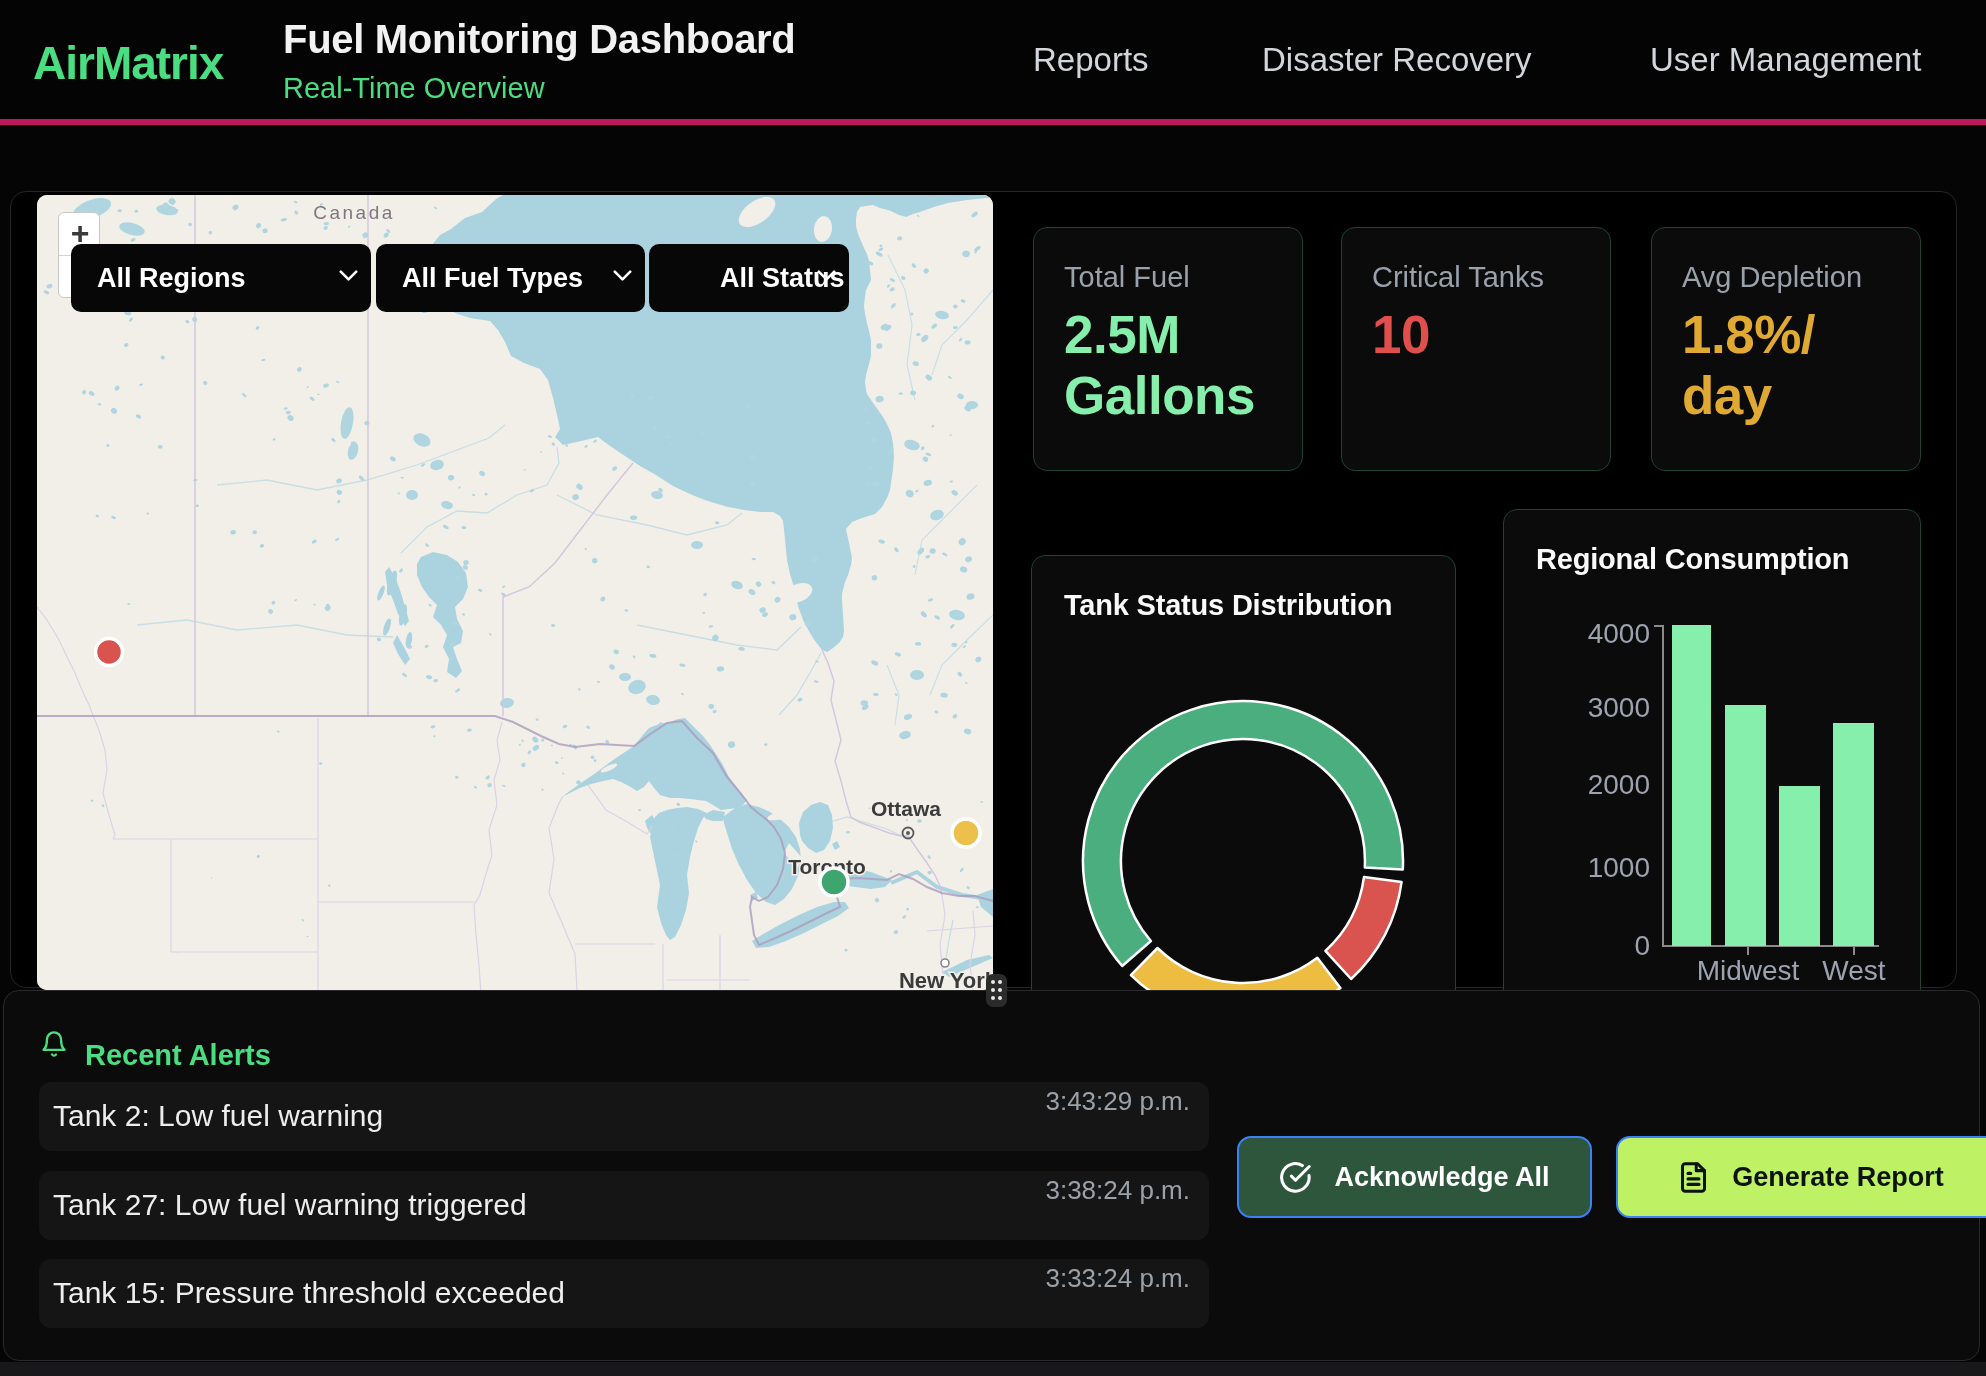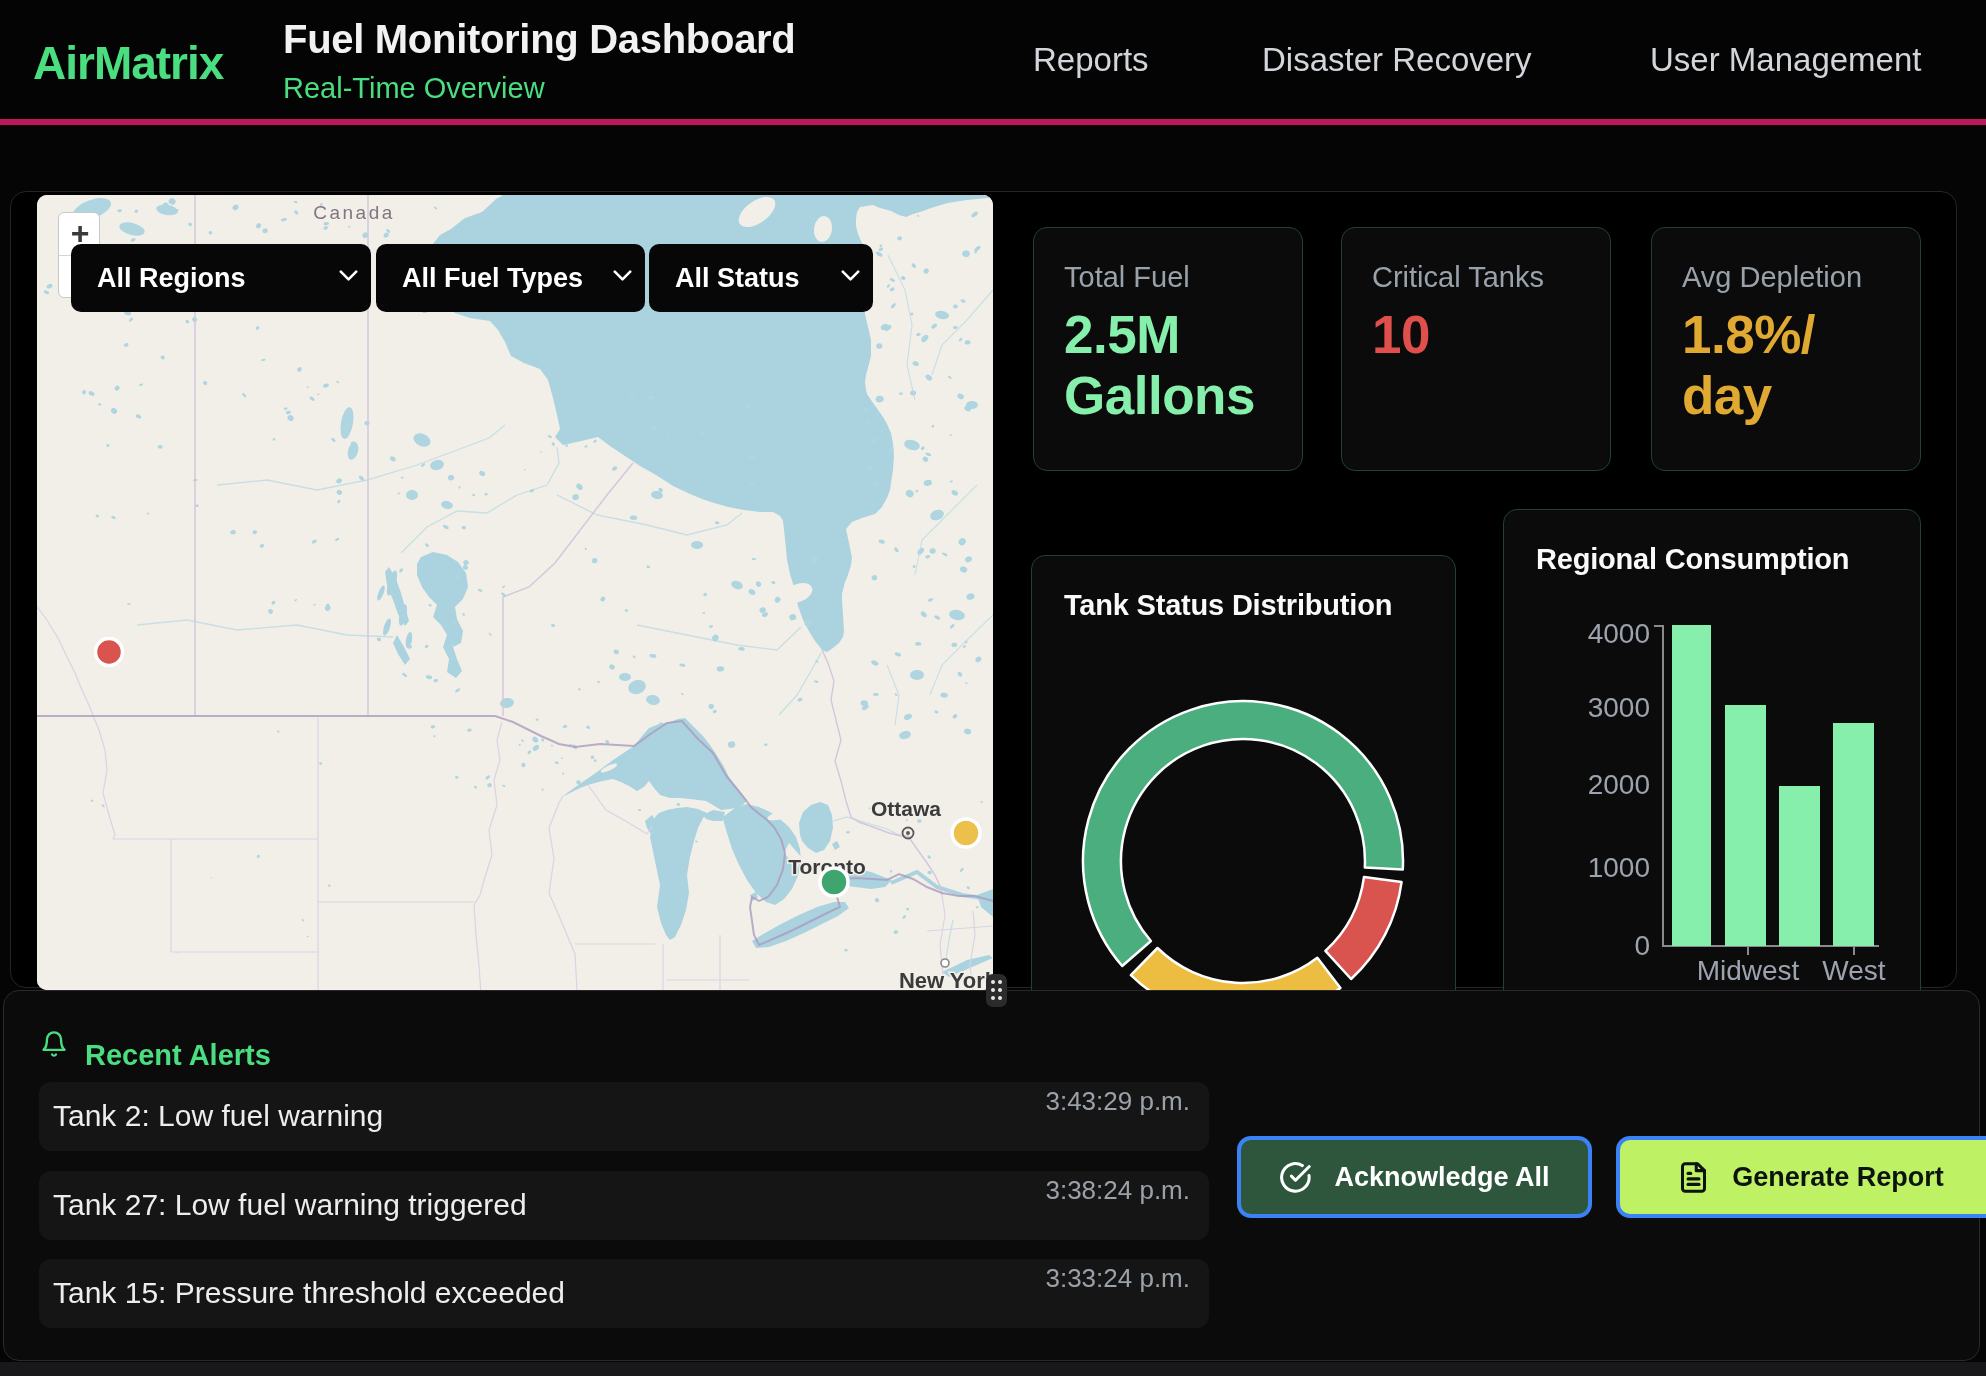--- a/index.html
+++ b/index.html
@@ -38,21 +38,21 @@
 #alerts { position:absolute; left:3px; top:990px; width:1977px; height:371px;
   background:#0b0b0c; border:1.5px solid #2a2a2e; border-radius:16px; z-index:8; }
 #alerts h2 { position:absolute; left:81px; top:48px; font-size:29px; font-weight:bold;
   color:#4ade80; }
 .arow { position:absolute; left:35px; width:1170px; height:69px; background:#151515;
   border-radius:12px; color:#ededed; font-size:30px; }
 .arow .t { position:absolute; left:14px; top:17px; }
 .arow .ts { position:absolute; right:19px; top:4px; font-size:26px; color:#9aa1a8;text-align:right; }
 .btn { position:absolute; top:145px; height:82px; border-radius:14px; font-weight:bold;
   font-size:27px; display:flex; align-items:center; justify-content:center; gap:22px;
-  border:4px solid #3b82f6; }
+  border:2px solid #3b82f6; }
 #ackbtn { left:1233px; width:355px; background:#2d563c; color:#fff; }
 #genbtn { left:1605px; width:389px; background:#bef264; color:#0d130e;margin-left:7px; }
 #handle { position:absolute; left:986px; top:974px; width:21px; height:33px;
   background:#2b2b2b; border-radius:7px; z-index:9; }
 #handle i { position:absolute; width:4px; height:4px; border-radius:50%; background:#e8e8e8; }
 #botstrip { position:absolute; left:0; top:1362px; width:1986px; height:14px;
   background:#18181b; z-index:7; }
 </style></head>
 <body>
 <div id="header">
@@ -567,21 +567,21 @@
   <svg width="19" height="12" viewBox="0 0 22 14" fill="none">
       <path d="M2 2 L11 11 L20 2" stroke="#fff" stroke-width="3" stroke-linecap="round" stroke-linejoin="round"></path>
     </svg>
   </div>
 <div class="dd" style="left:376px; top:244px; width:269px;">
     <span>All Fuel Types</span>
   <svg width="19" height="12" viewBox="0 0 22 14" fill="none">
       <path d="M2 2 L11 11 L20 2" stroke="#fff" stroke-width="3" stroke-linecap="round" stroke-linejoin="round"></path>
     </svg>
   </div>
-<div class="dd" style="left:649px; top:244px; width:224px;">
+<div class="dd" style="left:649px; top:244px; width:200px;padding-left:45px;">
     <span>All Status</span>
   <svg width="19" height="12" viewBox="0 0 22 14" fill="none">
       <path d="M2 2 L11 11 L20 2" stroke="#fff" stroke-width="3" stroke-linecap="round" stroke-linejoin="round"></path>
     </svg>
   </div>
 
 <div class="card" style="left:1033px; top:227px; width:270px; height:244px;">
   <div class="slabel">Total Fuel</div>
   <div class="sval" style="color:#86efac;">2.5M<br>Gallons</div>
 </div>

